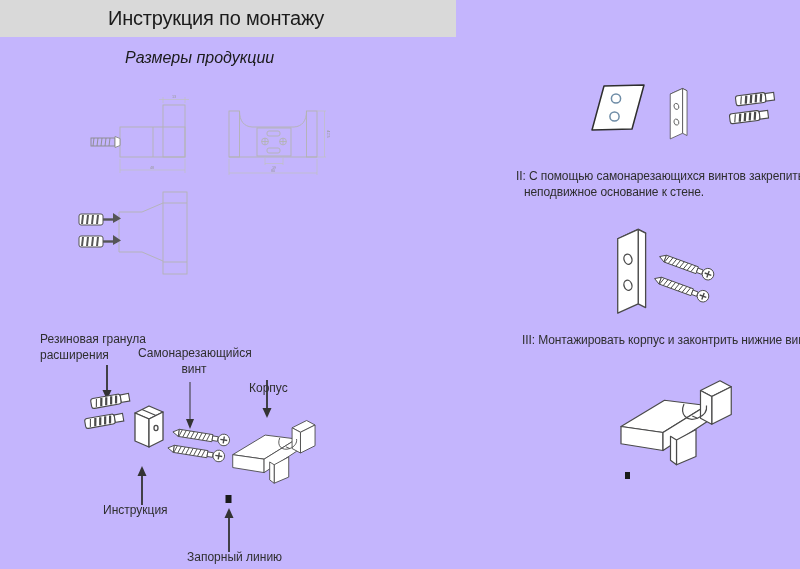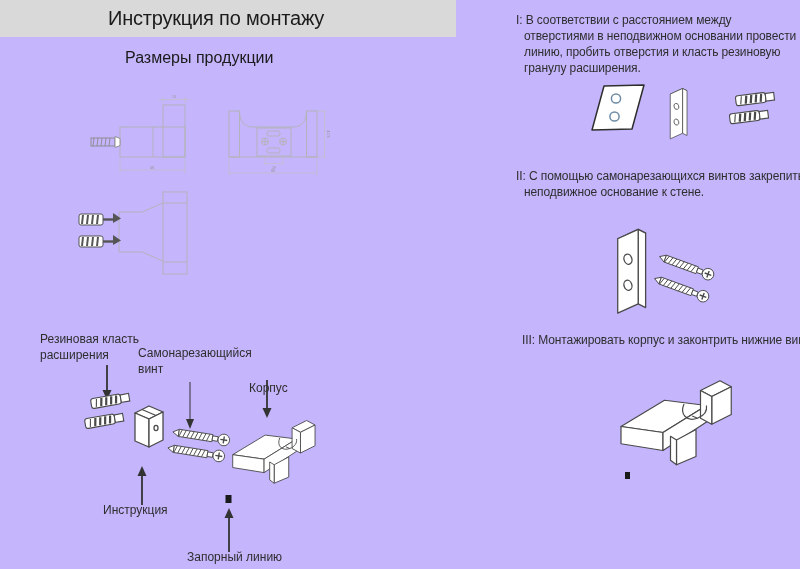--- a/index.html
+++ b/index.html
@@ -1,23 +1,23 @@
 <!DOCTYPE html>
 <html><head>
 <meta charset="utf-8">
 <style>
   * { margin:0; padding:0; box-sizing:border-box; }
   html,body { background:#fff; }
   body { font-family:"Liberation Sans", sans-serif; color:#2b2b2b; }
   .sheet { position:relative; width:800px; height:569px; background:#c4b5fd; overflow:hidden; }
   .band { position:absolute; left:0; top:0; width:456px; height:37px; background:#d9d9d9; }
   .title { position:absolute; left:108px; top:7px; font-size:20px; font-weight:400; color:#1b1b1b; letter-spacing:-0.2px; }
-  .subtitle { position:absolute; left:125px; top:49px; font-size:16px; font-weight:400; color:#1b1b1b; }
+  .subtitle { position:absolute; left:125px; top:49px; font-size:16px; font-weight:400; color:#1b1b1b;font-style:italic; }
   .lbl { position:absolute; font-size:12px; color:#2e2e2e; line-height:1.3; white-space:pre-line; }
-  .lbl.center { }
+  .lbl.center { text-align:center; }
   .step { position:absolute; font-size:12px; color:#2e2e2e; line-height:1.34; letter-spacing:-0.1px; padding-left:8px; text-indent:-8px; }
   .nowrap { white-space:nowrap; }
   svg.abs { position:absolute; overflow:visible; }
 </style>
 </head>
 <body>
 
 <div class="sheet">
 
   <svg width="0" height="0" class="abs" aria-hidden="true">
@@ -167,21 +167,21 @@
       <rect x="4" y="46" width="24" height="11" rx="2" fill="#fff"></rect>
       <line x1="8" y1="47" x2="7" y2="56" stroke-width="2"></line>
         <line x1="13" y1="47" x2="12" y2="56" stroke-width="2"></line>
       <line x1="18" y1="47" x2="17" y2="56" stroke-width="2"></line>
         <line x1="23" y1="47" x2="22" y2="56" stroke-width="2"></line>
       <line x1="28" y1="51.5" x2="42" y2="51.5" stroke-width="2.4"></line>
       <polygon points="38,45 46,50.5 38,55" fill="#555" stroke="none"></polygon>
     </g>
   </svg>
 
-  <div class="lbl" style="left:40px;top:332px">Резиновая класть
+  <div class="lbl" style="left:40px;top:332px">Резиновая гранула
 расширения</div>
   <div class="lbl center" style="left:138px;top:346px;width:112px">Самонарезающийся
 винт</div>
   <div class="lbl" style="left:249px;top:381px">Корпус</div>
   <div class="lbl" style="left:103px;top:503px">Инструкция</div>
   <div class="lbl" style="left:187px;top:550px">Запорный линию</div>
 
   <svg class="abs" style="left:35px;top:325px" width="300" height="244" viewBox="0 0 300 244">
     <g stroke="#333" stroke-width="1.8">
       <line x1="72" y1="40" x2="72" y2="66"></line>
@@ -205,21 +205,20 @@
     </g>
     <rect x="190.5" y="170" width="6" height="8" fill="#1a1a1a"></rect>
     <use href="#anchor-plug" xlink:href="#anchor-plug" transform="translate(55,72) rotate(-10)"></use>
     <use href="#anchor-plug" xlink:href="#anchor-plug" transform="translate(49,92) rotate(-10)"></use>
     <use href="#base-block" xlink:href="#base-block" transform="translate(98,78)"></use>
     <use href="#screw-long" xlink:href="#screw-long" transform="translate(139,100) rotate(9)"></use>
     <use href="#screw-long" xlink:href="#screw-long" transform="translate(134,116) rotate(9)"></use>
     <use href="#hook-body" xlink:href="#hook-body" transform="translate(191,86) scale(0.56)"></use>
   </svg>
 
-  <div class="step" style="left:516px;top:12px;width:282px">I: В соответствии с расстоянием между отверстиями в неподвижном основании провести линию, пробить отверстия и класть резиновую гранулу расширения.</div>
   <div class="step" style="left:516px;top:168px;width:288px">II: С помощью самонарезающихся винтов закрепить неподвижное основание к стене.</div>
   <div class="step nowrap" style="left:522px;top:332px;width:278px">III: Монтажировать корпус и законтрить нижние винты.</div>
 
   <svg class="abs" style="left:580px;top:78px" width="210" height="90" viewBox="0 0 210 90">
     <g>
       <polygon points="24,8 64,7 52,51 12,52" fill="#fff" stroke="#2f2f2f" stroke-width="1.5" stroke-linejoin="round"></polygon>
       <circle cx="36" cy="20.5" r="4.6" fill="none" stroke="#6e8ca6" stroke-width="1.5"></circle>
       <circle cx="34.5" cy="38.5" r="4.6" fill="none" stroke="#6e8ca6" stroke-width="1.5"></circle>
     </g>
     <use href="#slab-block" xlink:href="#slab-block" transform="translate(88,6) scale(0.56)"></use>

